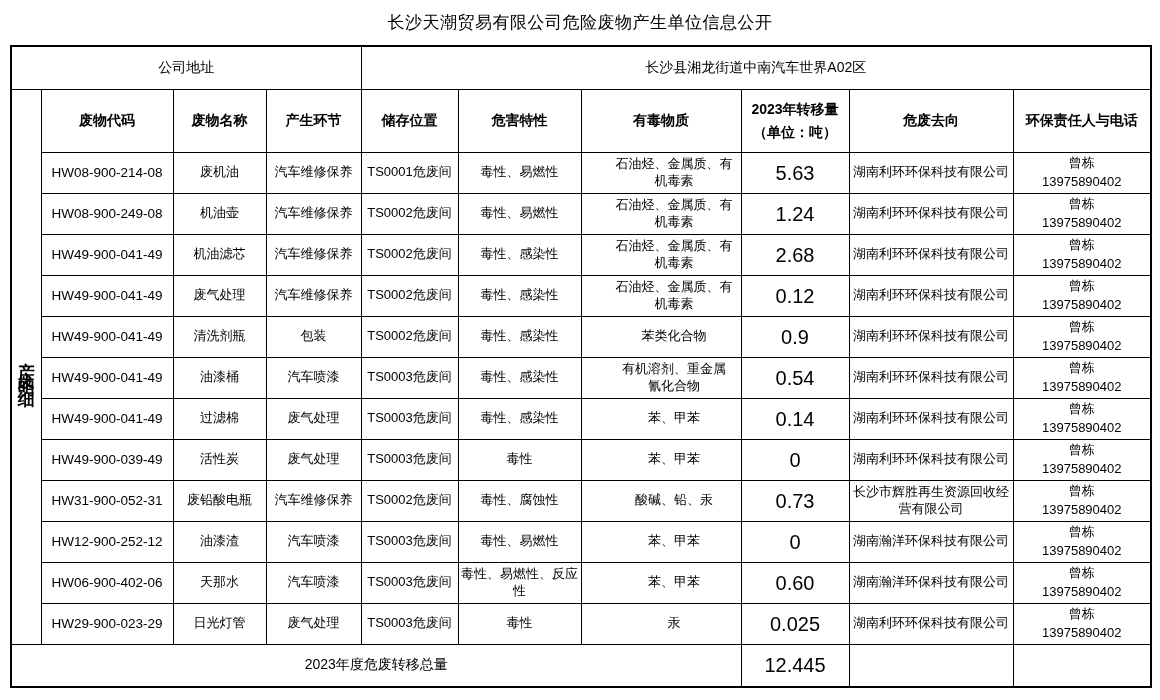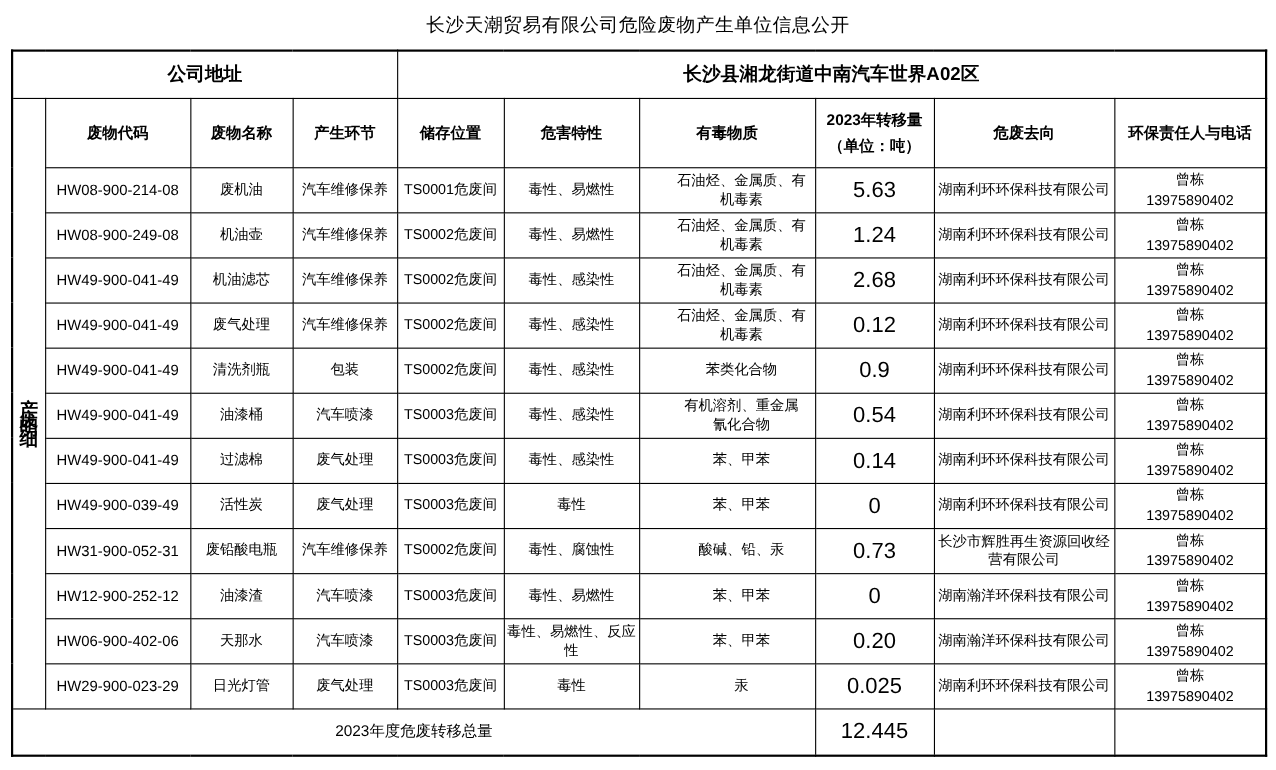--- a/index.html
+++ b/index.html
@@ -26,22 +26,22 @@
   }
   td, th {
     border: 1px solid #000;
     text-align: center;
     vertical-align: middle;
     padding: 1px 2px;
     overflow: hidden;
   }
   tr.addr-row td {
     height: 43px;
-    font-size: 17px;
-    font-weight: bold;
+    font-size: 14px;
+    font-weight: normal;
     margin-top: 22px;
   }
   tr.head-row th {
     height: 63px;
     font-size: 14px;
     font-weight: bold;
     white-space: pre-line;
     line-height: 1.6;
   }
   td.side-label {
@@ -222,21 +222,21 @@
     <td class="c-contact">曾栋
 13975890402</td>
   </tr>
         <tr class="data-row">
     <td class="c-code">HW06-900-402-06</td>
     <td class="c-name">天那水</td>
     <td class="c-stage">汽车喷漆</td>
     <td class="c-storage">TS0003危废间</td>
     <td class="c-hazard">毒性、易燃性、反应性</td>
     <td class="c-toxic">苯、甲苯</td>
-    <td class="c-amount">0.20</td>
+    <td class="c-amount">0.60</td>
     <td class="c-dest">湖南瀚洋环保科技有限公司</td>
     <td class="c-contact">曾栋
 13975890402</td>
   </tr>
         <tr class="data-row">
     <td class="c-code">HW29-900-023-29</td>
     <td class="c-name">日光灯管</td>
     <td class="c-stage">废气处理</td>
     <td class="c-storage">TS0003危废间</td>
     <td class="c-hazard">毒性</td>

